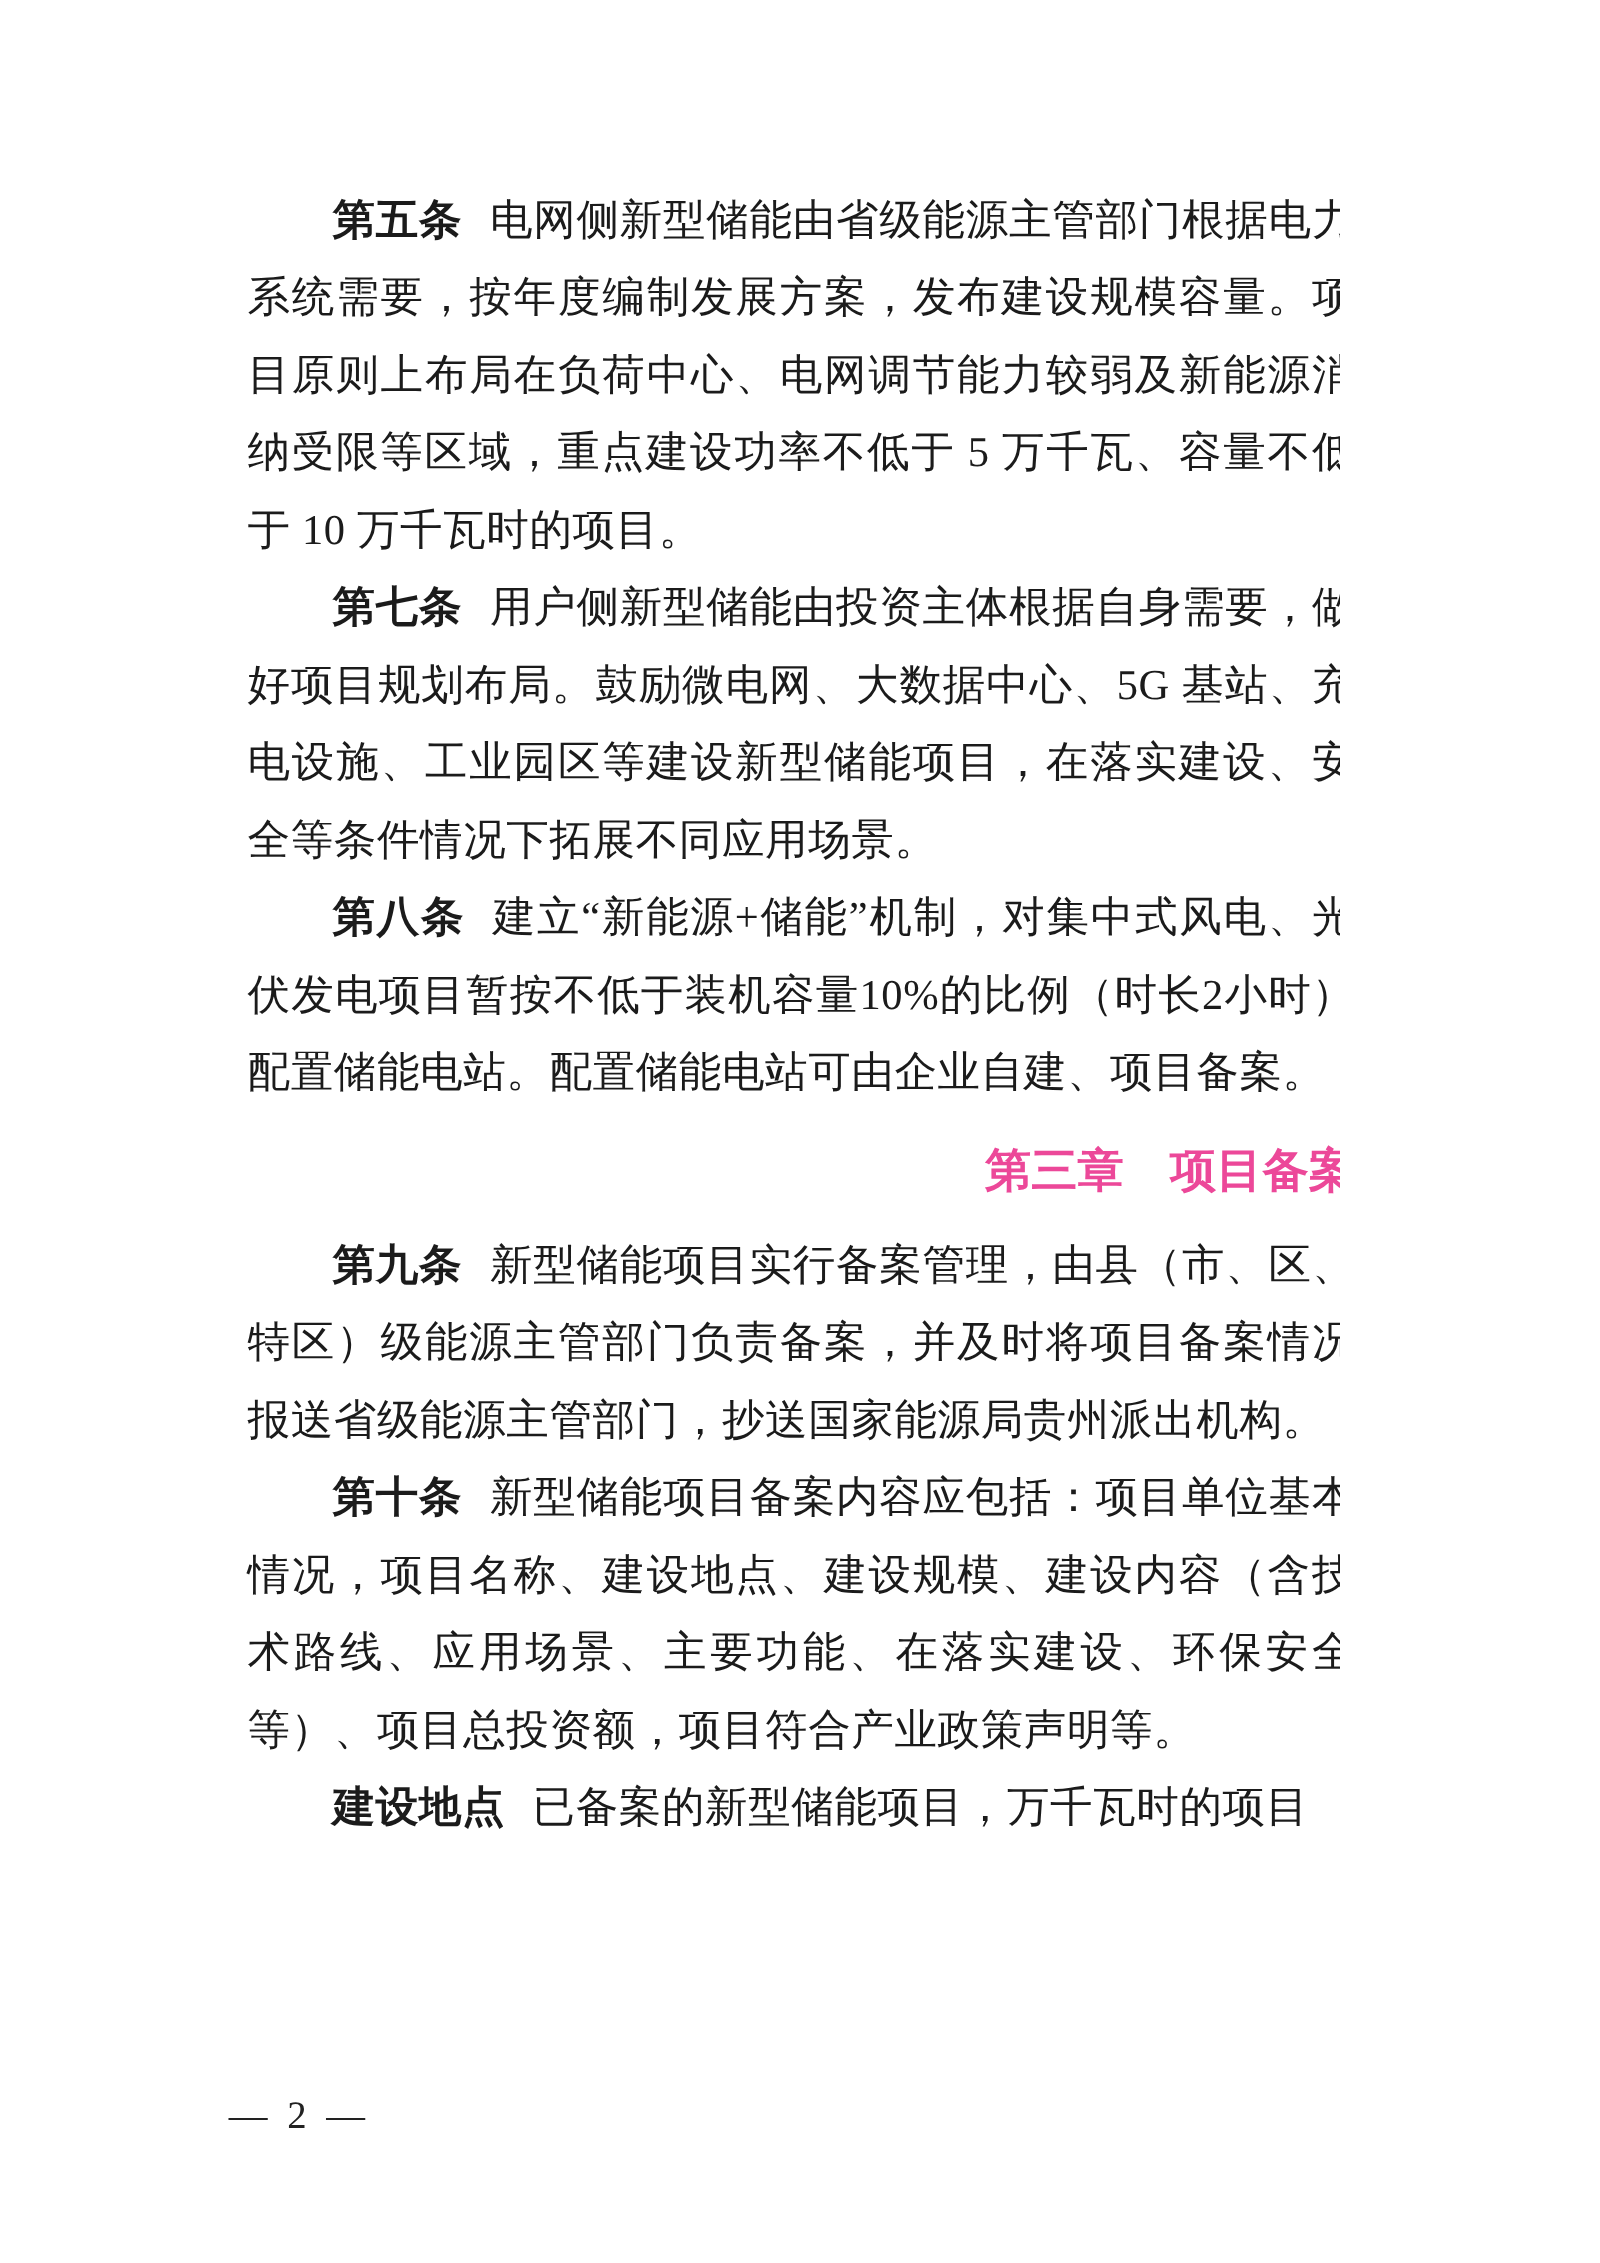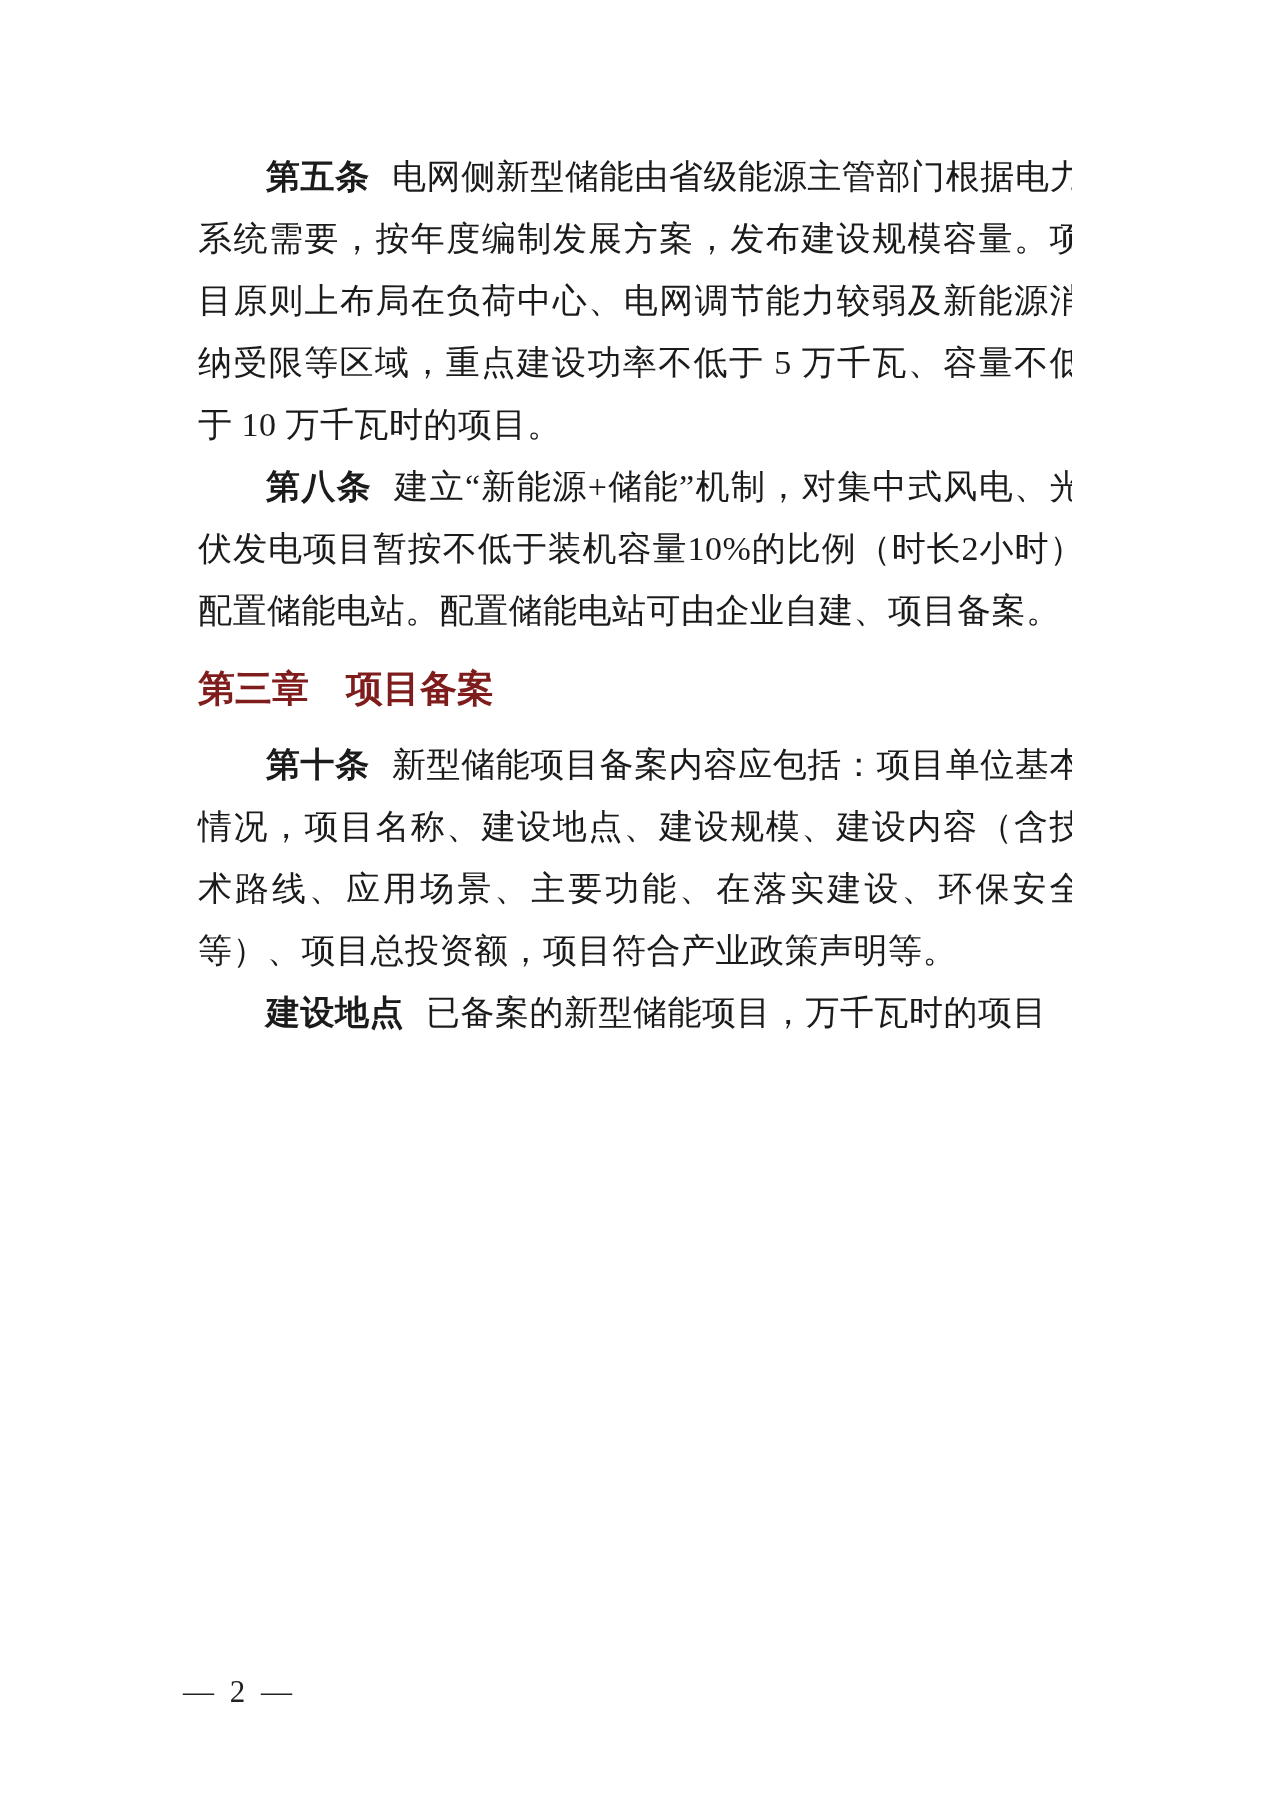--- a/index.html
+++ b/index.html
@@ -34,48 +34,50 @@
     font-weight: bold;
     margin-right: 0.65em;
     white-space: nowrap;
   }
   .chapter {
     margin: 16px 0 14px 0;
     font-family: "Liberation Sans", "DejaVu Sans", sans-serif;
     font-weight: bold;
     font-size: 37px;
     line-height: 62px;
-    text-align: left;
+    text-align: right;
     text-indent: 0;
-    color: #7f1d1d;
+    color: #ec4899;
   }
   .page-number {
     position: absolute;
     left: 183px;
     top: 1672px;
     font-size: 31px;
     line-height: 40px;
     letter-spacing: 4px;
     color: #222222;
   }
 </style>
 </head>
 <body>
 
 <div class="page">
   <div class="content">
 
     <p class="para"><span class="art-label">第五条</span><span>电网侧新型储能由省级能源主管部门根据电力系统需要，按年度编制发展方案，发布建设规模容量。项目原则上布局在负荷中心、电网调节能力较弱及新能源消纳受限等区域，重点建设功率不低于 5 万千瓦、容量不低于 10 万千瓦时的项目。</span></p>
 
 
+    <p class="para"><span class="art-label">第七条</span><span>用户侧新型储能由投资主体根据自身需要，做好项目规划布局。鼓励微电网、大数据中心、5G 基站、充电设施、工业园区等建设新型储能项目，在落实建设、安全等条件情况下拓展不同应用场景。</span></p>
 
     <p class="para"><span class="art-label">第八条</span><span>建立“新能源+储能”机制，对集中式风电、光伏发电项目暂按不低于装机容量10%的比例（时长2小时）配置储能电站。配置储能电站可由企业自建、项目备案。</span></p>
 
     <h2 class="chapter">第三章　项目备案</h2>
 
+    <p class="para"><span class="art-label">第九条</span><span>新型储能项目实行备案管理，由县（市、区、特区）级能源主管部门负责备案，并及时将项目备案情况报送省级能源主管部门，抄送国家能源局贵州派出机构。</span></p>
 
     <p class="para"><span class="art-label">第十条</span><span>新型储能项目备案内容应包括：项目单位基本情况，项目名称、建设地点、建设规模、建设内容（含技术路线、应用场景、主要功能、在落实建设、环保安全等）、项目总投资额，项目符合产业政策声明等。</span></p>
 
     <p class="para"><span class="art-label">建设地点</span><span>已备案的新型储能项目，万千瓦时的项目</span></p>
 
   </div>
 
   <div class="page-number">— 2 —</div>
 </div>
 

